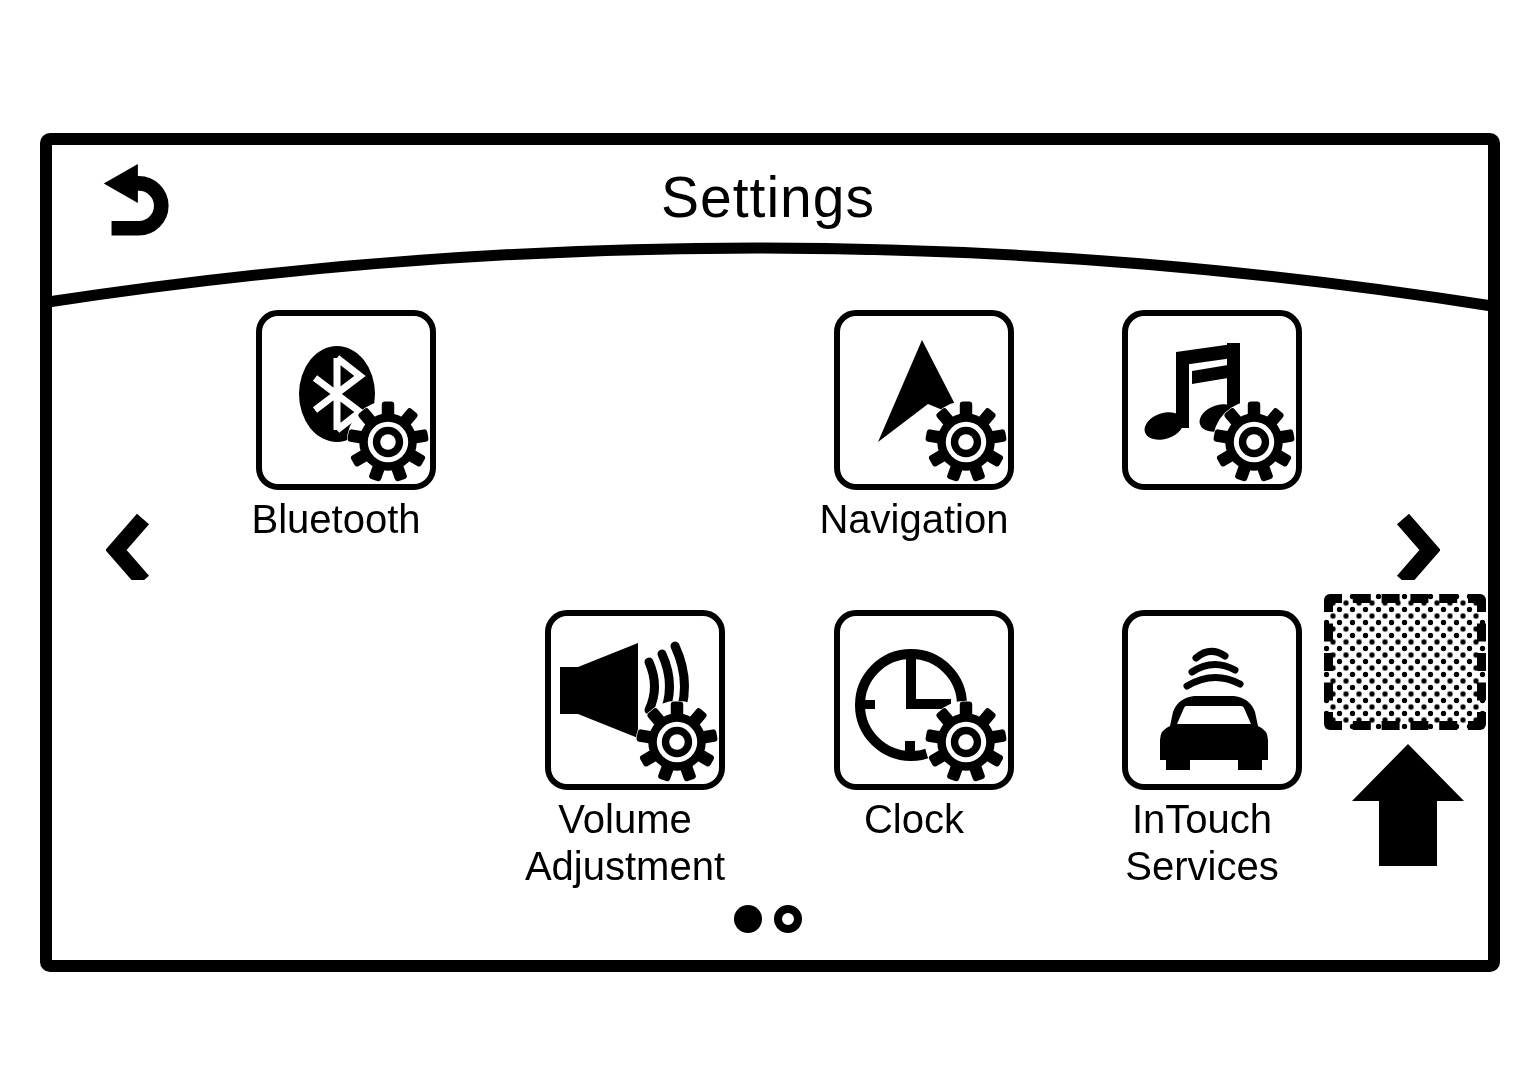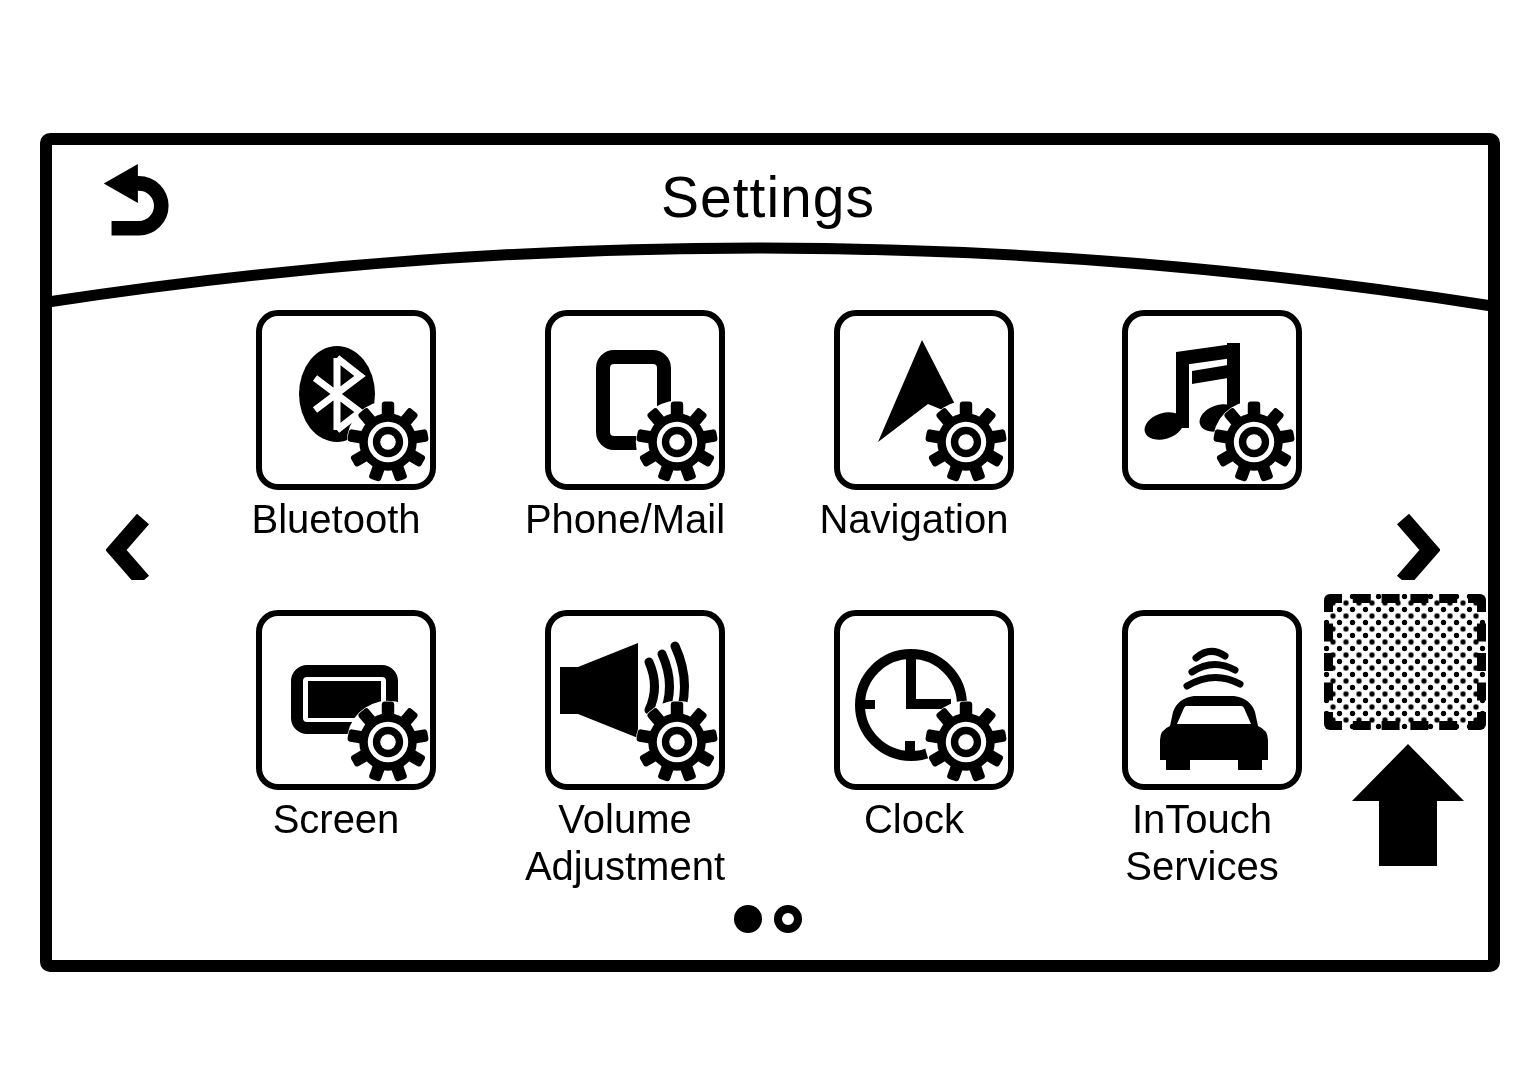--- a/index.html
+++ b/index.html
@@ -87,30 +87,20 @@
     <div class="tile">
       <svg width="180" height="180" viewBox="0 0 180 180">
         <ellipse cx="81" cy="84" rx="38" ry="48" fill="#000"></ellipse>
         <path d="M81 48 V120 M81 48 L104 66 L59 100 M81 120 L104 102 L59 68" fill="none" stroke="#fff" stroke-width="7"></path>
         <use href="#gear" x="90" y="90" width="84" height="84"></use>
       </svg>
     </div>
     <div class="tlabel">Bluetooth</div>
   </div>
 
-  <div class="tilegrp" style="left:545px;top:310px">
-    <div class="tile">
-      <svg width="180" height="180" viewBox="0 0 180 180">
-        <rect x="58" y="47" width="61" height="86" rx="11" fill="#fff" stroke="#000" stroke-width="14"></rect>
-        <rect x="98" y="124" width="28" height="9" fill="#000"></rect>
-        <use href="#gear" x="90" y="90" width="84" height="84"></use>
-      </svg>
-    </div>
-    <div class="tlabel">Phone/Mail</div>
-  </div>
 
   <div class="tilegrp" style="left:834px;top:310px">
     <div class="tile">
       <svg width="180" height="180" viewBox="0 0 180 180">
         <polygon points="88,30 128,108 94,94 44,132" fill="#000"></polygon>
         <use href="#gear" x="90" y="90" width="84" height="84"></use>
       </svg>
     </div>
     <div class="tlabel">Navigation</div>
   </div>
@@ -122,30 +112,20 @@
         <polygon points="70,61 118,53 118,66 70,74" fill="#000"></polygon>
         <rect x="54" y="42" width="13" height="76" fill="#000"></rect>
         <rect x="105" y="33" width="13" height="72" fill="#000"></rect>
         <ellipse cx="42" cy="116" rx="20" ry="13" transform="rotate(-18 42 116)" fill="#000"></ellipse>
         <ellipse cx="97" cy="108" rx="20" ry="13" transform="rotate(-18 97 108)" fill="#000"></ellipse>
         <use href="#gear" x="90" y="90" width="84" height="84"></use>
       </svg>
     </div>
   </div>
 
-  <div class="tilegrp" style="left:256px;top:610px">
-    <div class="tile">
-      <svg width="180" height="180" viewBox="0 0 180 180">
-        <rect x="41" y="61" width="95" height="57" rx="10" fill="#fff" stroke="#000" stroke-width="12"></rect>
-        <rect x="52" y="71" width="73" height="37" fill="#000"></rect>
-        <use href="#gear" x="90" y="90" width="84" height="84"></use>
-      </svg>
-    </div>
-    <div class="tlabel">Screen</div>
-  </div>
 
   <div class="tilegrp" style="left:834px;top:610px">
     <div class="tile">
       <svg width="180" height="180" viewBox="0 0 180 180">
         <circle cx="77" cy="95" r="51" fill="#fff" stroke="#000" stroke-width="10"></circle>
         <rect x="72" y="47" width="10" height="52" fill="#000"></rect>
         <rect x="72" y="89" width="45" height="10" fill="#000"></rect>
         <rect x="27" y="90" width="14" height="9" fill="#000"></rect>
         <rect x="71" y="131" width="10" height="15" fill="#000"></rect>
         <use href="#gear" x="90" y="90" width="84" height="84"></use>

